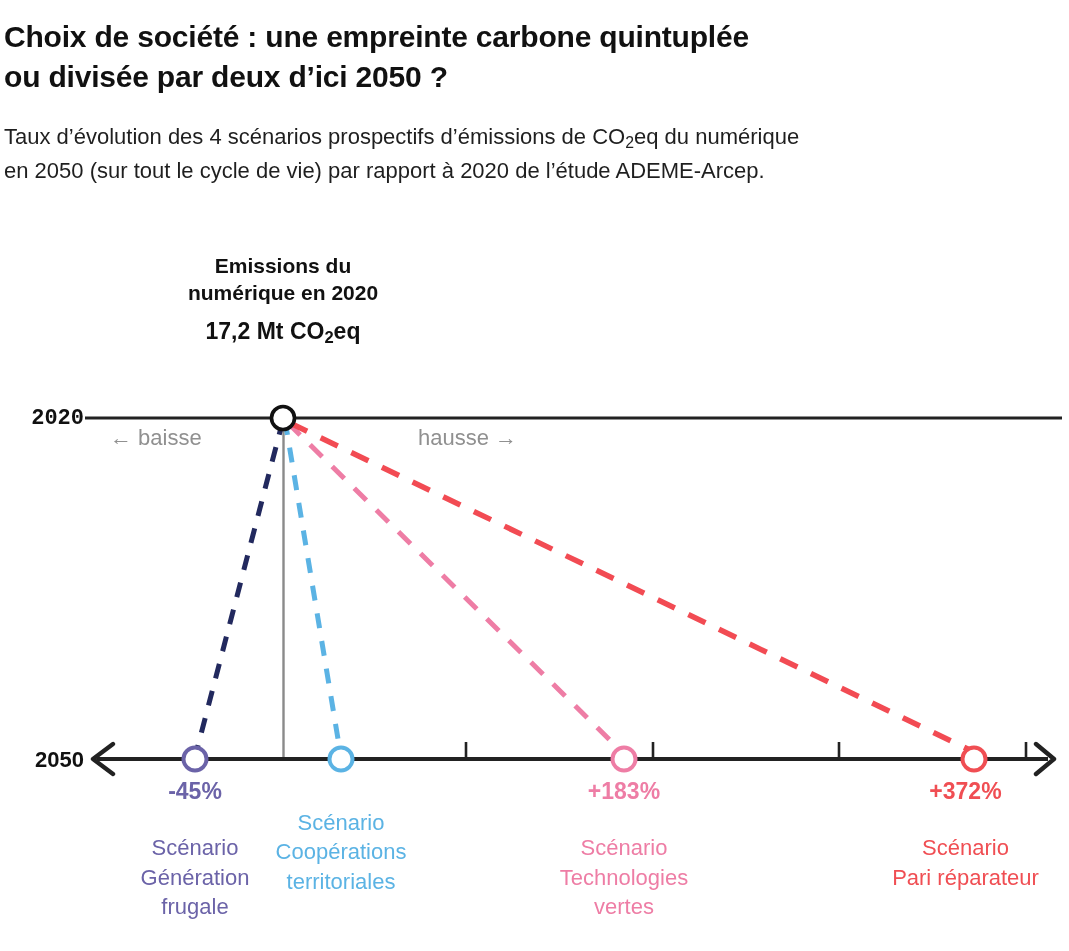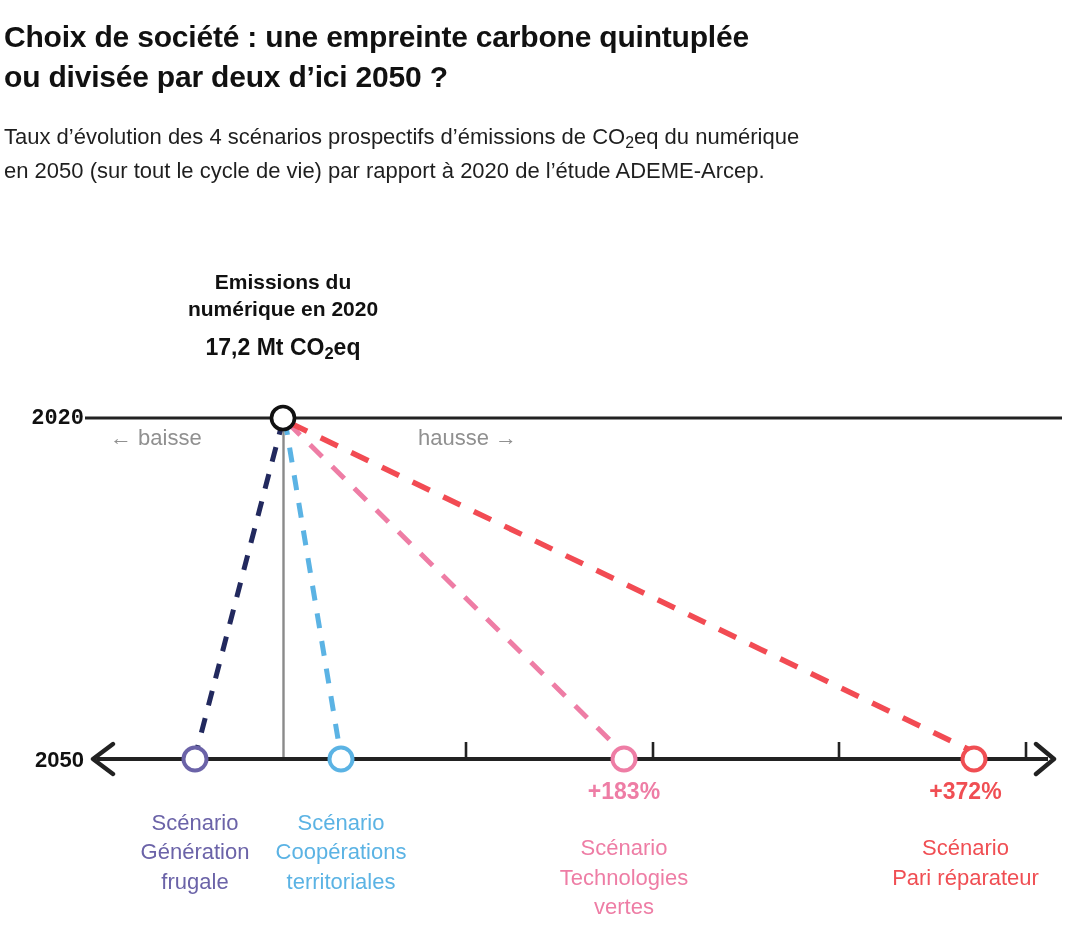--- a/index.html
+++ b/index.html
@@ -60,21 +60,21 @@
     text-align: right;
     width: 84px;
     left: 0;
   }
   #label-2020 { top: 406px; font-family: Liberation Mono, monospace; }
   #label-2050 { top: 747px; }
 
   #callout {
     position: absolute;
     left: 153px;
-    top: 268px;
+    top: 252px;
     width: 260px;
     text-align: center;
     line-height: 1.3;
   }
   #callout-text {
     font-size: 21px;
     font-weight: 700;
     color: #111111;
     white-space: pre-line;
     display: block;
@@ -168,20 +168,21 @@
   <div id="callout">
     <span id="callout-text">Emissions du
 numérique en 2020</span>
     <span id="callout-value">17,2 Mt CO<span class="sub">2</span>eq</span>
   </div>
 
   <div class="dir-label" id="dir-baisse">← baisse</div>
   <div class="dir-label" id="dir-hausse">hausse →</div>
 
   <div class="scenario-block" style="left:90px;">
+    <span class="scenario-pct" style="color:#6B63A8;">-45%</span>
     <span class="scenario-name" style="color:#6B63A8;">Scénario
 Génération
 frugale</span>
   </div>
 
   <div class="scenario-block" style="left:236px;">
     <span class="scenario-name" style="color:#5BB3E4;">Scénario
 Coopérations
 territoriales</span>
   </div>

